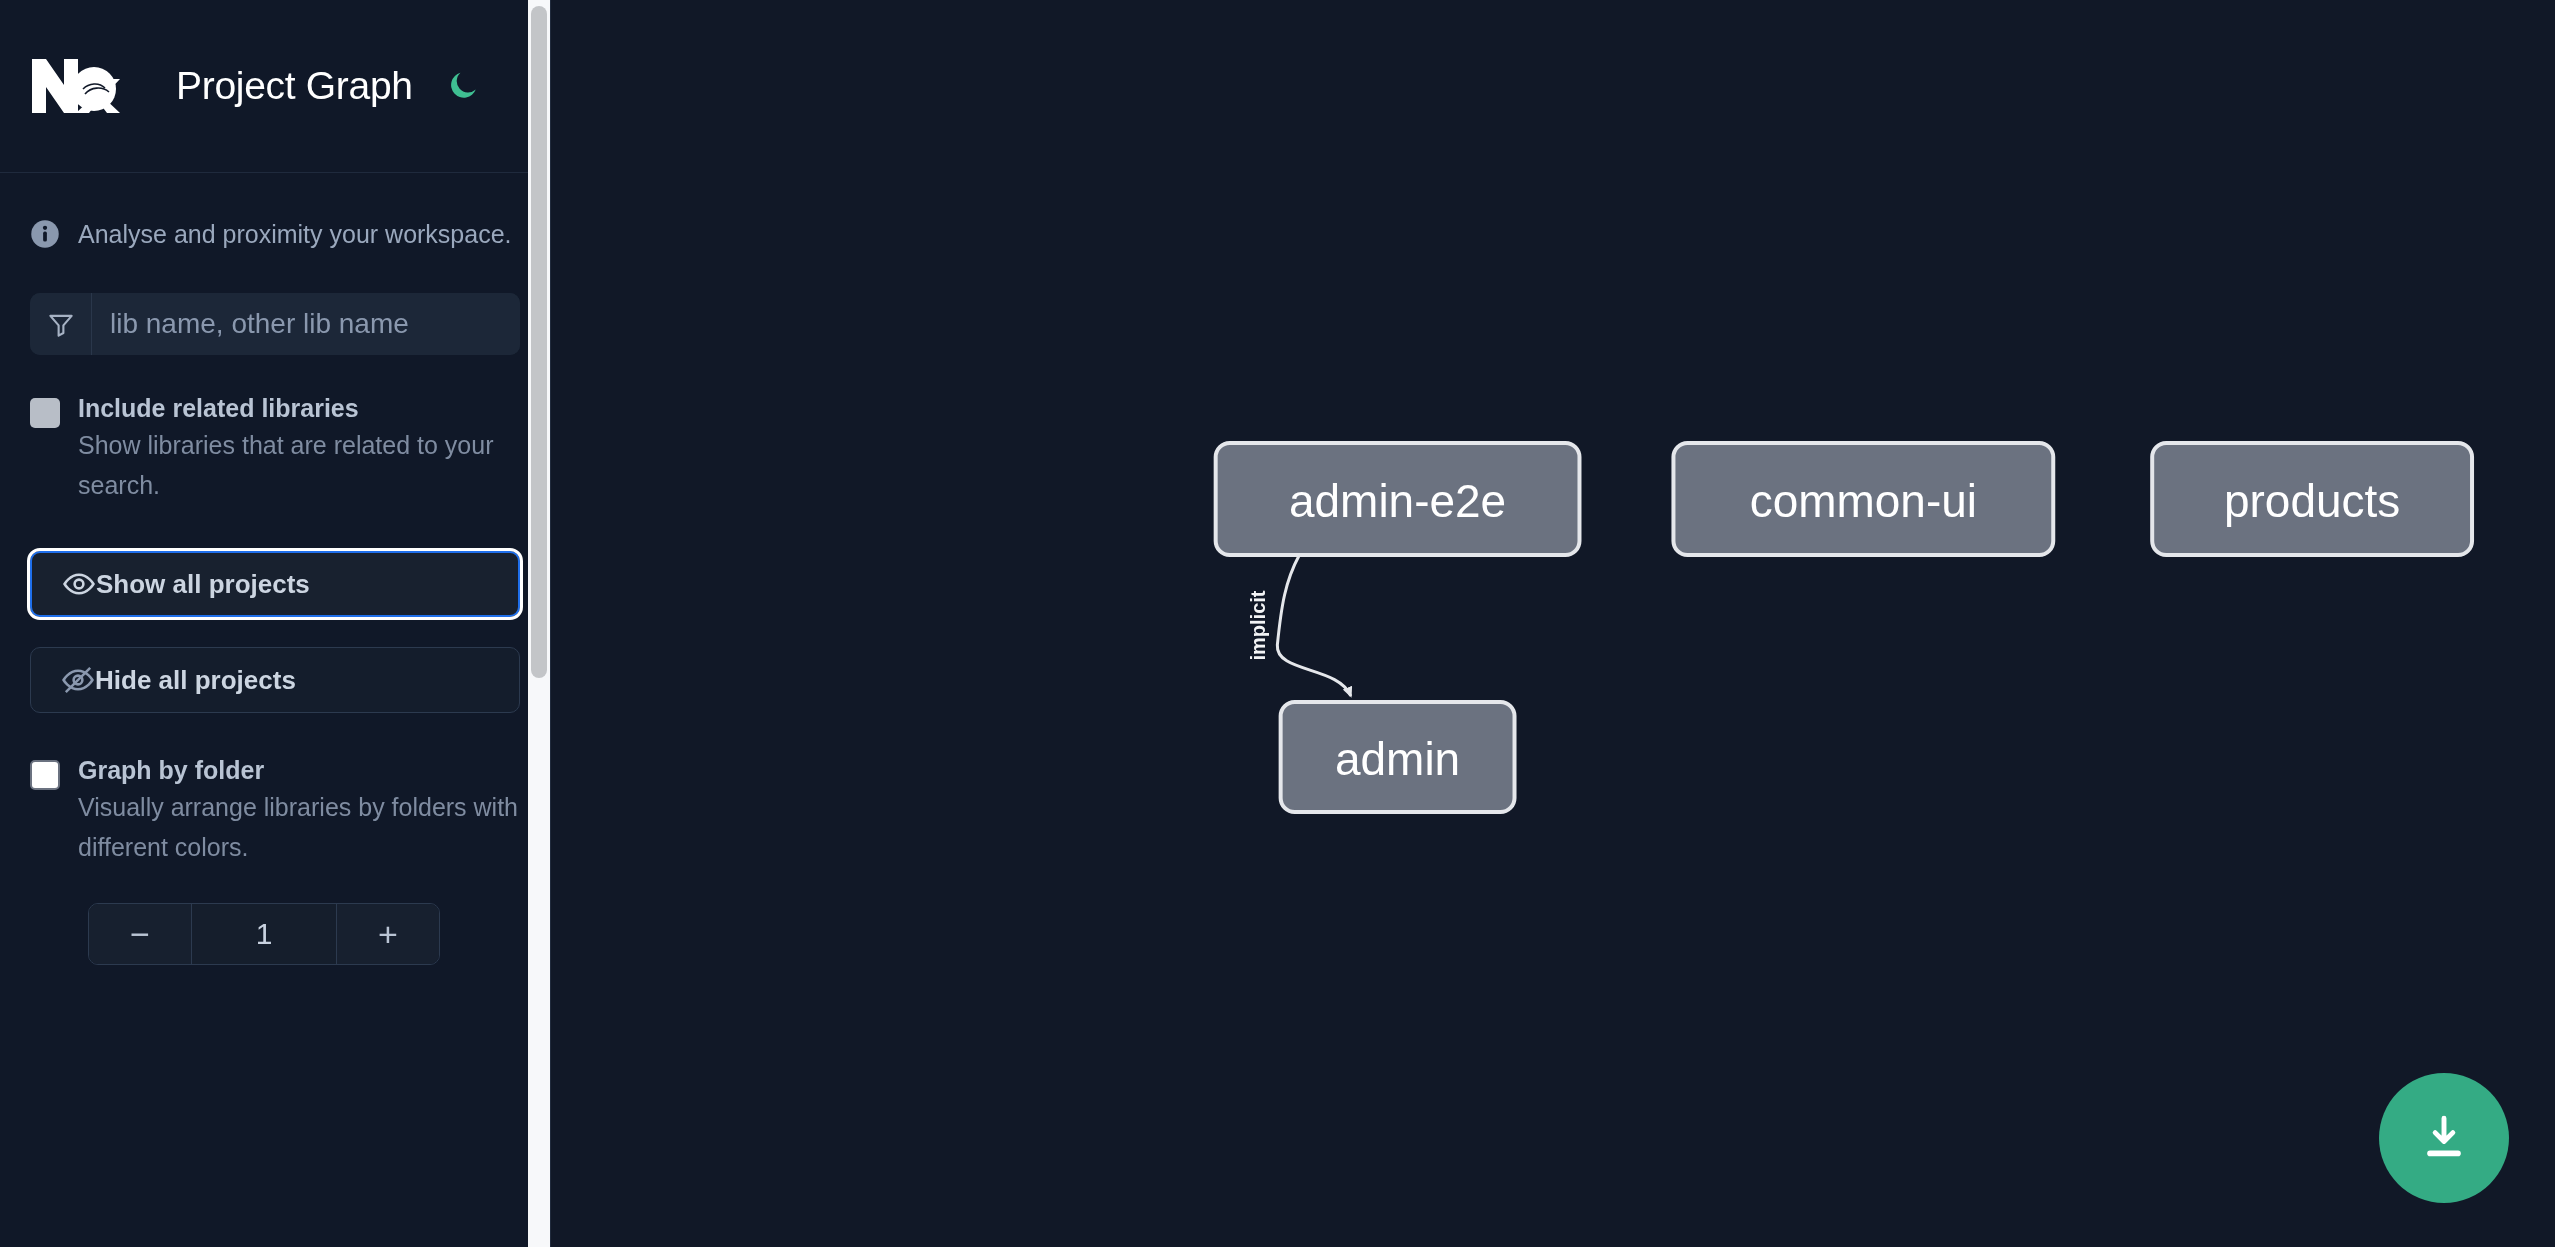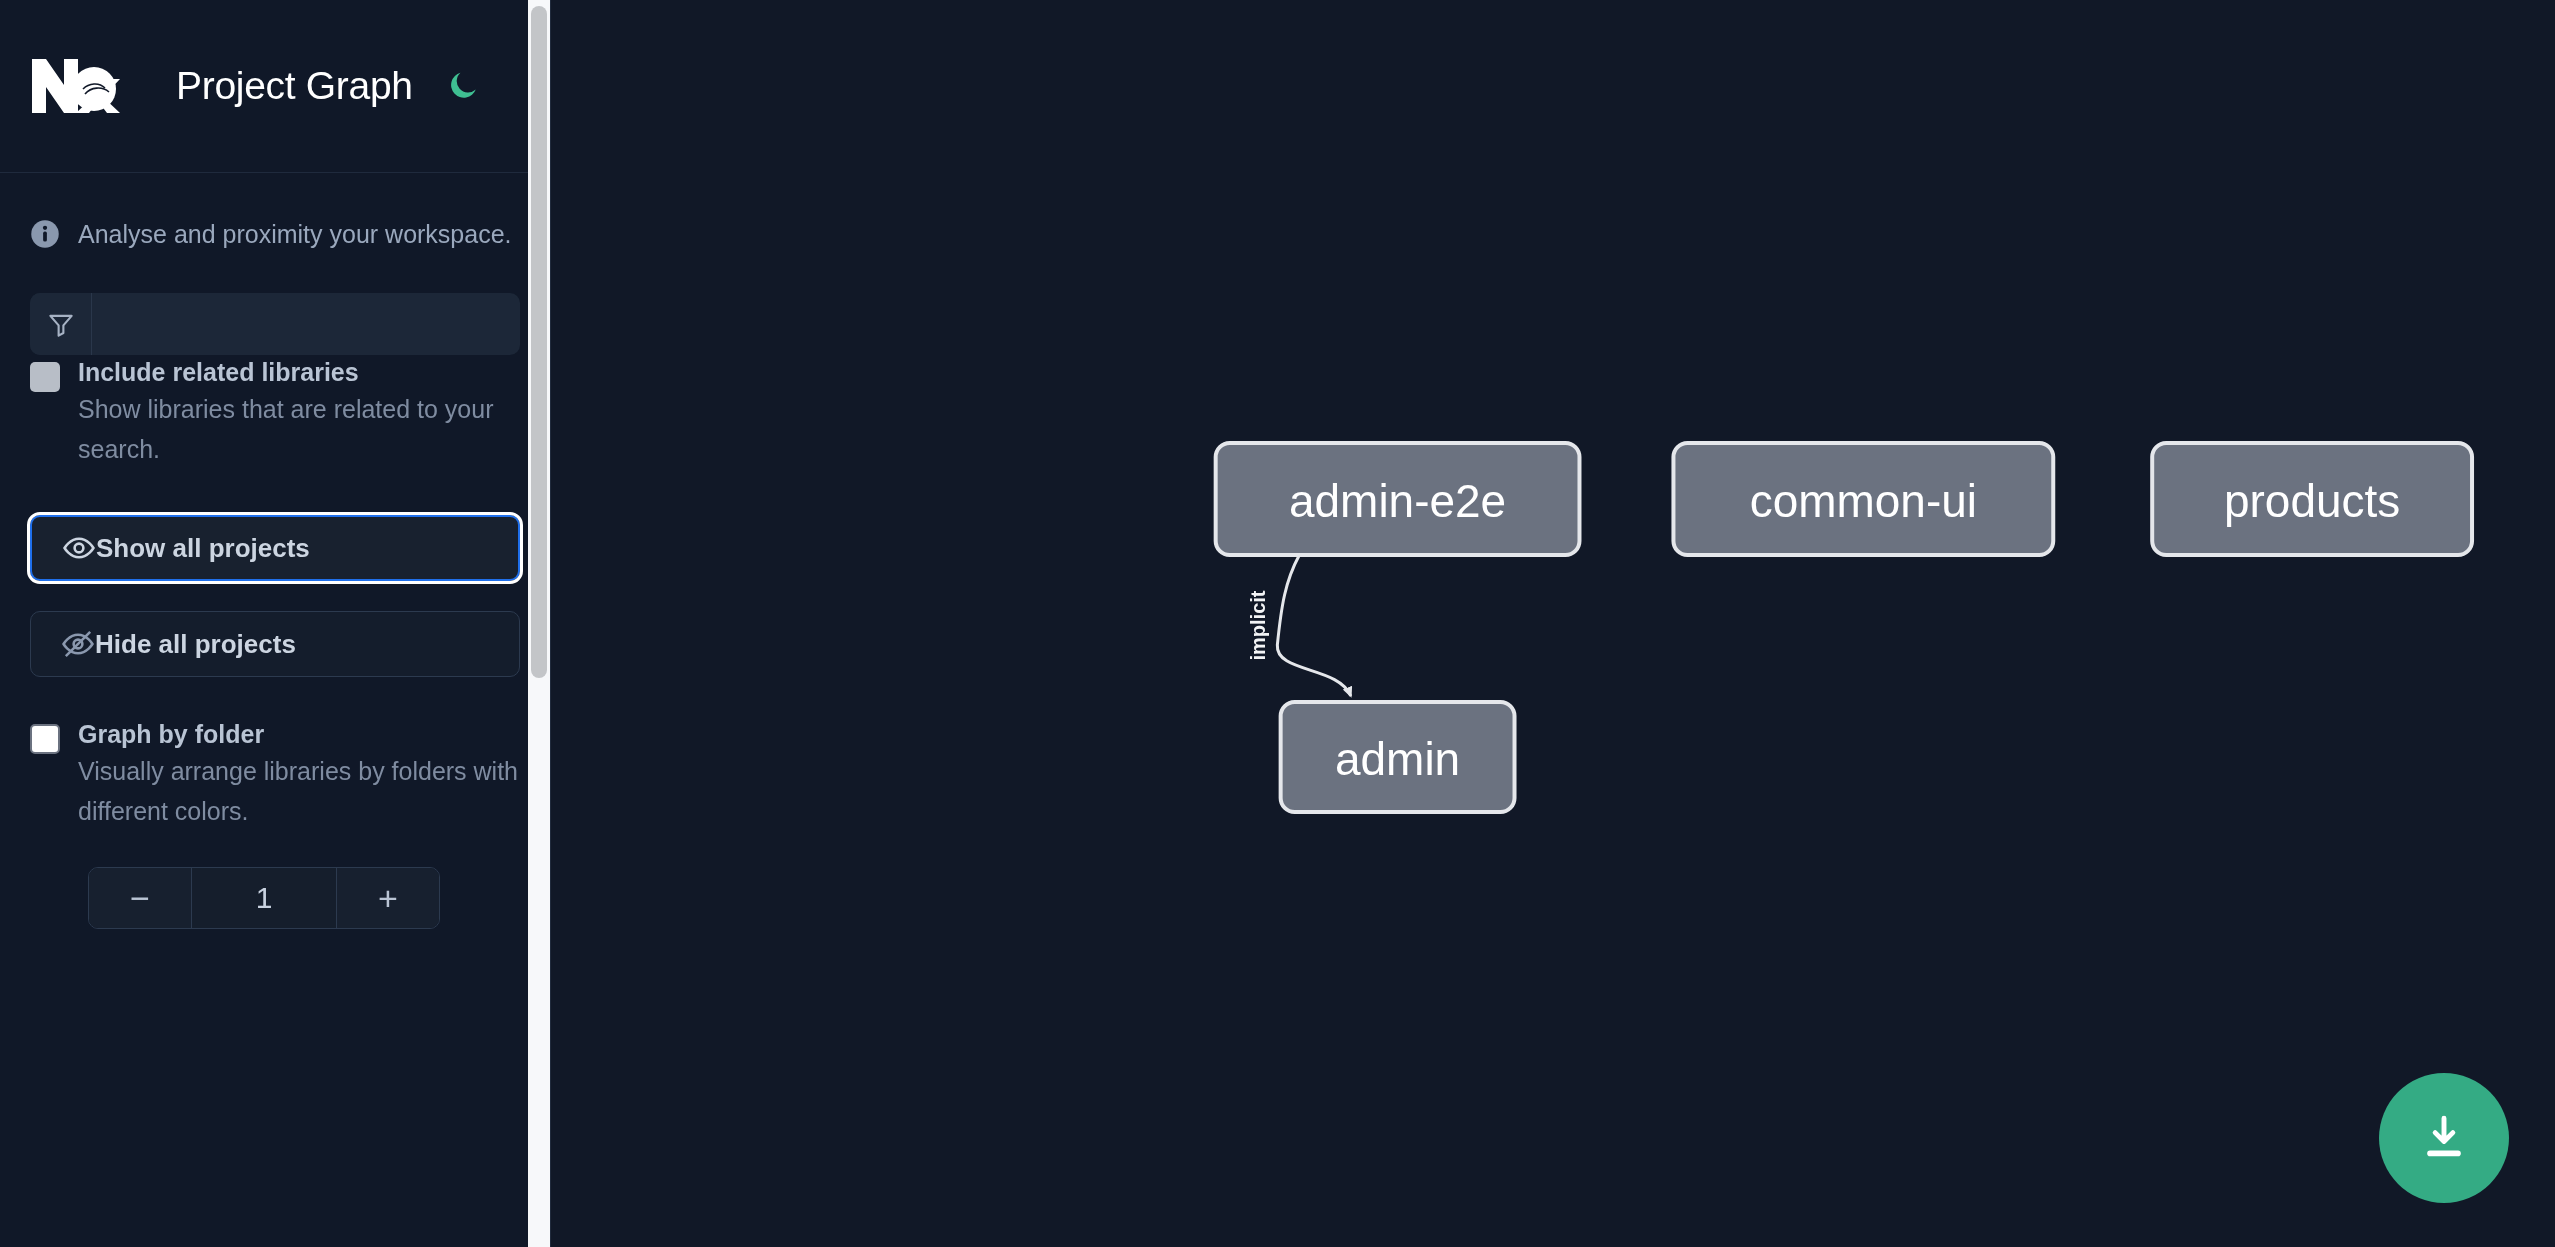--- a/index.html
+++ b/index.html
@@ -114,21 +114,21 @@
     font-family: "Liberation Sans", sans-serif;
   }
   .filter-input::placeholder { color: #8a98ae; }
 
   
   .check-group {
     display: flex;
     padding: 0 30px;
     gap: 18px;
   }
-  .cg-related { }
+  .cg-related { margin-top: 36px; }
   .cg-folder  { margin-top: 40px; }
   .cg-prox    { margin-top: 42px; }
 
   .cb {
     width: 30px;
     height: 30px;
     border-radius: 5px;
     flex: 0 0 30px;
     margin-top: 7px;
     cursor: pointer;
@@ -331,20 +331,21 @@
       </svg>
       <span class="info-text">Analyse and proximity your workspace.</span>
     </div>
 
     <div class="filter-wrap">
       <span class="filter-icon-box">
         <svg width="30" height="30" viewBox="0 0 24 24">
           <path fill="none" stroke="#a6b2c4" stroke-width="1.7" stroke-linejoin="round" d="M3.5 5.5h17l-6.6 7.6v6.1l-3.8 2.1v-8.2z"></path>
         </svg>
       </span>
+      <input class="filter-input" type="text" placeholder="lib name, other lib name" style="">
     </div>
 
     <div class="check-group cg-related">
       <span class="cb cb-disabled"></span>
       <span class="cg-body">
         <span class="cg-label">Include related libraries</span>
         <span class="cg-desc">Show libraries that are related to your search.</span>
       </span>
     </div>
 

